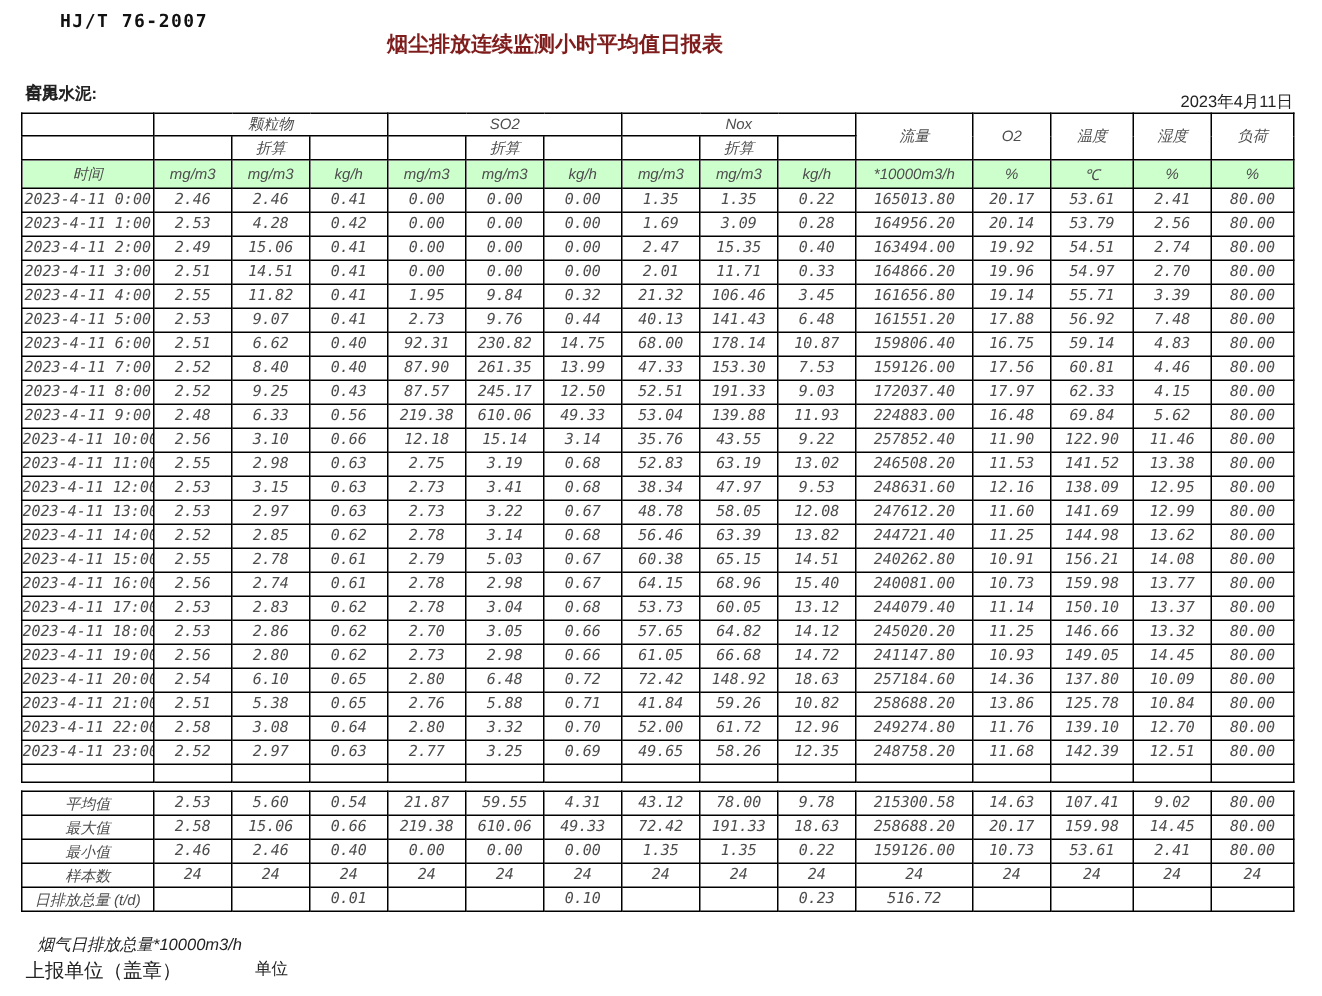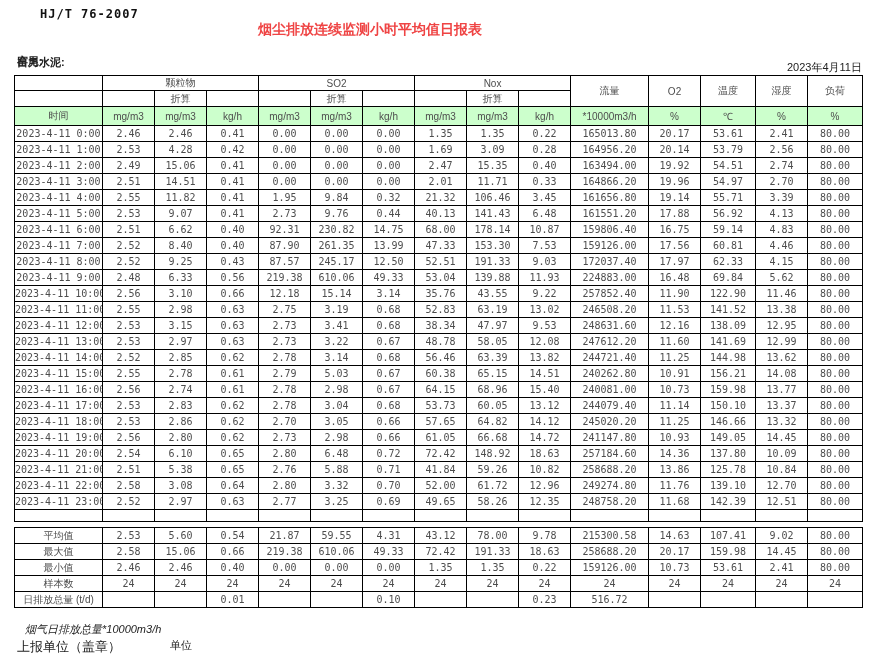--- a/index.html
+++ b/index.html
@@ -8,29 +8,29 @@
     font-family:"Liberation Sans",sans-serif;color:#333;
     position:relative;overflow:hidden;
   }
   .doc-code{
     position:absolute;top:7px;left:40px;
     font-weight:bold;font-size:12px;color:#111;
     font-family:"DejaVu Sans Mono",monospace;letter-spacing:1px;
   }
   .title{
     position:absolute;top:21px;left:0;width:740px;text-align:center;
-    font-size:14px;font-weight:bold;color:#ef4444;
+    font-size:14px;font-weight:bold;color:#7f1d1d;
   }
   .company{position:absolute;top:55px;left:17px;font-size:11px;font-weight:bold;color:#222;}
   .location{position:absolute;top:54px;left:17px;font-size:11px;font-weight:bold;color:#222;}
   .date{position:absolute;top:60px;left:14px;width:848px;text-align:right;font-size:11px;color:#222;}
 
   table.report{
     position:absolute;top:75px;left:14px;
-    border-collapse:collapse;table-layout:fixed;width:848px;
+    border-collapse:collapse;table-layout:fixed;width:848px;font-style:italic;
   }
   table.report td{
     border:1px solid #000;
     text-align:center;vertical-align:middle;
     font-size:10px;color:#4d4d4d;
     padding:0;overflow:hidden;white-space:nowrap;
   }
   thead td{color:#222;font-size:10.5px;}
   tr.hdr-a td{height:14px;}
   tr.hdr-b td{height:15px;}
@@ -210,21 +210,21 @@
         <td>0.41</td>
         <td>2.73</td>
         <td>9.76</td>
         <td>0.44</td>
         <td>40.13</td>
         <td>141.43</td>
         <td>6.48</td>
         <td>161551.20</td>
         <td class="o2-cell">17.88</td>
         <td>56.92</td>
-        <td>4.13</td>
+        <td>7.48</td>
         <td>80.00</td>
       </tr>
       <tr>
         <td class="time-cell">2023-4-11 6:00</td>
         <td>2.51</td>
         <td>6.62</td>
         <td>0.40</td>
         <td>92.31</td>
         <td>230.82</td>
         <td>14.75</td>

